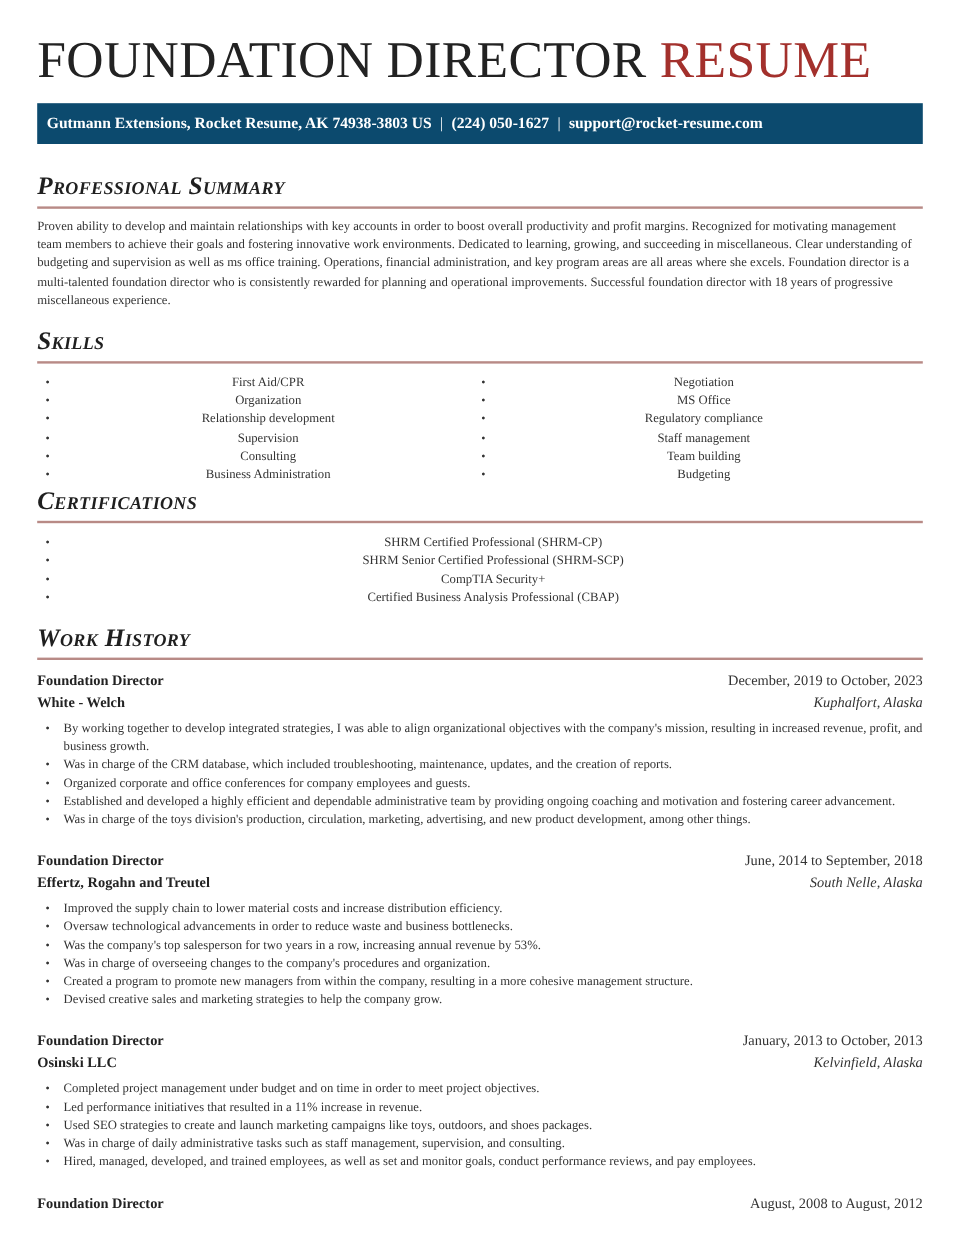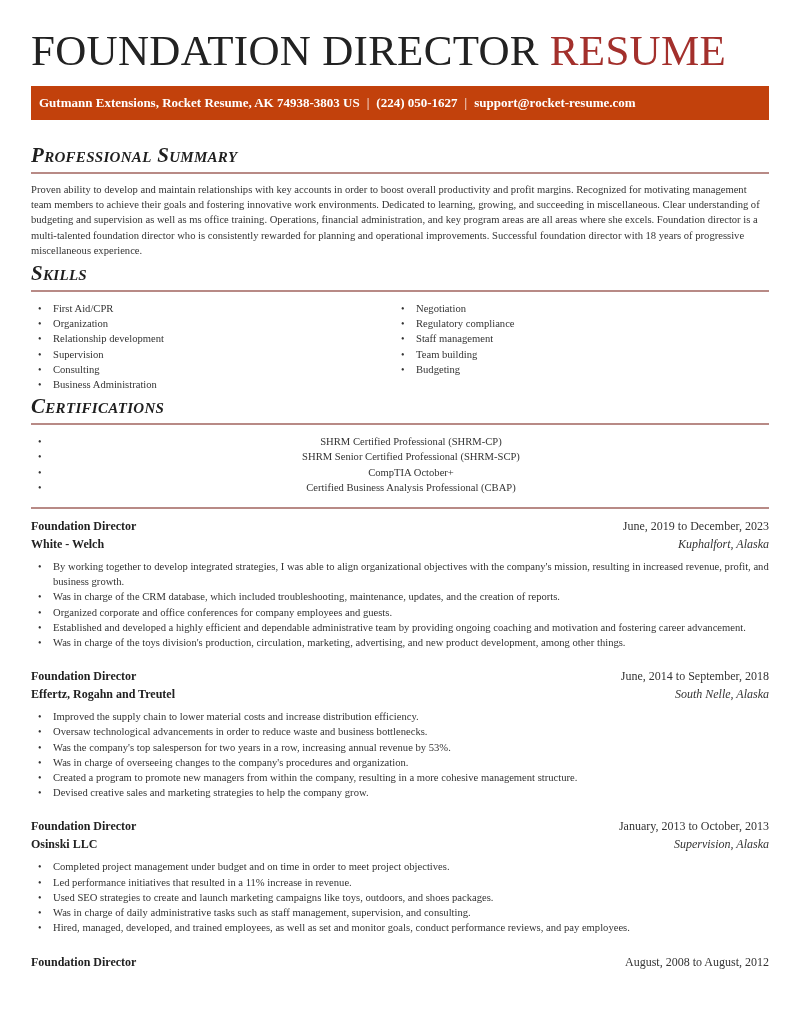--- a/index.html
+++ b/index.html
@@ -18,21 +18,21 @@
     font-weight: normal;
     letter-spacing: 0.3px;
     color: #222222;
     line-height: 48px;
     height: 48px;
     white-space: nowrap;
   }
   .title .accent { color: #a3302c; }
   .contact-bar {
     margin-top: 11px;
-    background: #c2410c;
+    background: #0c4a6e;
     color: #ffffff;
     height: 34px;
     line-height: 34px;
     padding-left: 8px;
     font-size: 13px;
     font-weight: bold;
     white-space: nowrap;
   }
   .contact-bar .sep { margin: 0 7px; font-weight: normal; }
   .section-head {
@@ -64,21 +64,21 @@
     color: #333333;
   }
   ul.bullets li::before {
     content: "\2022";
     position: absolute;
     left: 7px;
     top: 0;
     font-size: 10px;
   }
   .skills-grid { display: flex; margin-top: 9px; }
-  .skills-grid ul { width: 363px; }
+  .skills-grid ul { width: 363px; text-align: center; }
   .job-row {
     display: flex;
     justify-content: space-between;
     font-size: 12px;
     line-height: 18px;
   }
   .job-title, .job-company { font-weight: bold; color: #222222; }
   .job-dates { color: #333333; }
   .job-location { font-style: italic; color: #333333; margin-left: 13px; }
   .job-bullets { margin-top: 6px; }
@@ -97,60 +97,62 @@
   <div class="contact-bar">
     <span>Gutmann Extensions, Rocket Resume, AK 74938-3803 US</span><span class="sep">|</span><span>(224) 050-1627</span><span class="sep">|</span><span>support@rocket-resume.com</span>
   </div>
 
   <section style="margin-top:22px;">
     <h2 class="section-head">Professional Summary</h2>
     <div class="rule"></div>
     <p class="summary">Proven ability to develop and maintain relationships with key accounts in order to boost overall productivity and profit margins. Recognized for motivating management team members to achieve their goals and fostering innovative work environments. Dedicated to learning, growing, and succeeding in miscellaneous. Clear understanding of budgeting and supervision as well as ms office training. Operations, financial administration, and key program areas are all areas where she excels. Foundation director is a multi-talented foundation director who is consistently rewarded for planning and operational improvements. Successful foundation director with 18 years of progressive miscellaneous experience.</p>
   </section>
 
-  <section style="margin-top:2px;">
+  <section style="margin-top:13px;">
     <h2 class="section-head">Skills</h2>
     <div class="rule"></div>
     <div class="skills-grid">
       <ul class="bullets">
         <li>First Aid/CPR</li>
         <li>Organization</li>
         <li>Relationship development</li>
         <li>Supervision</li>
         <li>Consulting</li>
         <li>Business Administration</li>
       </ul>
       <ul class="bullets">
         <li>Negotiation</li>
+        <li>MS Office</li>
         <li>Regulatory compliance</li>
         <li>Staff management</li>
         <li>Team building</li>
         <li>Budgeting</li>
       </ul>
     </div>
   </section>
 
   <section style="margin-top:1px;">
     <h2 class="section-head">Certifications</h2>
     <div class="rule"></div>
     <ul class="bullets" style="margin-top:9px;text-align:center;">
       <li>SHRM Certified Professional (SHRM-CP)</li>
       <li>SHRM Senior Certified Professional (SHRM-SCP)</li>
-      <li>CompTIA October+</li>
+      <li>CompTIA Security+</li>
       <li>Certified Business Analysis Professional (CBAP)</li>
     </ul>
   </section>
 
   <section style="margin-top:12px;">
+    <h2 class="section-head">Work History</h2>
     <div class="rule"></div>
 
     <div class="job">
       <div class="job-row">
         <span class="job-title">Foundation Director</span>
-        <span class="job-dates">June, 2019 to December, 2023</span>
+        <span class="job-dates">December, 2019 to October, 2023</span>
       </div>
       <div class="job-row">
         <span class="job-company">White - Welch</span>
         <span class="job-location">Kuphalfort, Alaska</span>
       </div>
       <ul class="bullets job-bullets">
         <li>By working together to develop integrated strategies, I was able to align organizational objectives with the company's mission, resulting in increased revenue, profit, and business growth.</li>
         <li>Was in charge of the CRM database, which included troubleshooting, maintenance, updates, and the creation of reports.</li>
         <li>Organized corporate and office conferences for company employees and guests.</li>
         <li>Established and developed a highly efficient and dependable administrative team by providing ongoing coaching and motivation and fostering career advancement.</li>
@@ -177,21 +179,21 @@
       </ul>
     </div>
 
     <div class="job" style="margin-top:17px;">
       <div class="job-row">
         <span class="job-title">Foundation Director</span>
         <span class="job-dates">January, 2013 to October, 2013</span>
       </div>
       <div class="job-row">
         <span class="job-company">Osinski LLC</span>
-        <span class="job-location">Supervision, Alaska</span>
+        <span class="job-location">Kelvinfield, Alaska</span>
       </div>
       <ul class="bullets job-bullets">
         <li>Completed project management under budget and on time in order to meet project objectives.</li>
         <li>Led performance initiatives that resulted in a 11% increase in revenue.</li>
         <li>Used SEO strategies to create and launch marketing campaigns like toys, outdoors, and shoes packages.</li>
         <li>Was in charge of daily administrative tasks such as staff management, supervision, and consulting.</li>
         <li>Hired, managed, developed, and trained employees, as well as set and monitor goals, conduct performance reviews, and pay employees.</li>
       </ul>
     </div>
 

